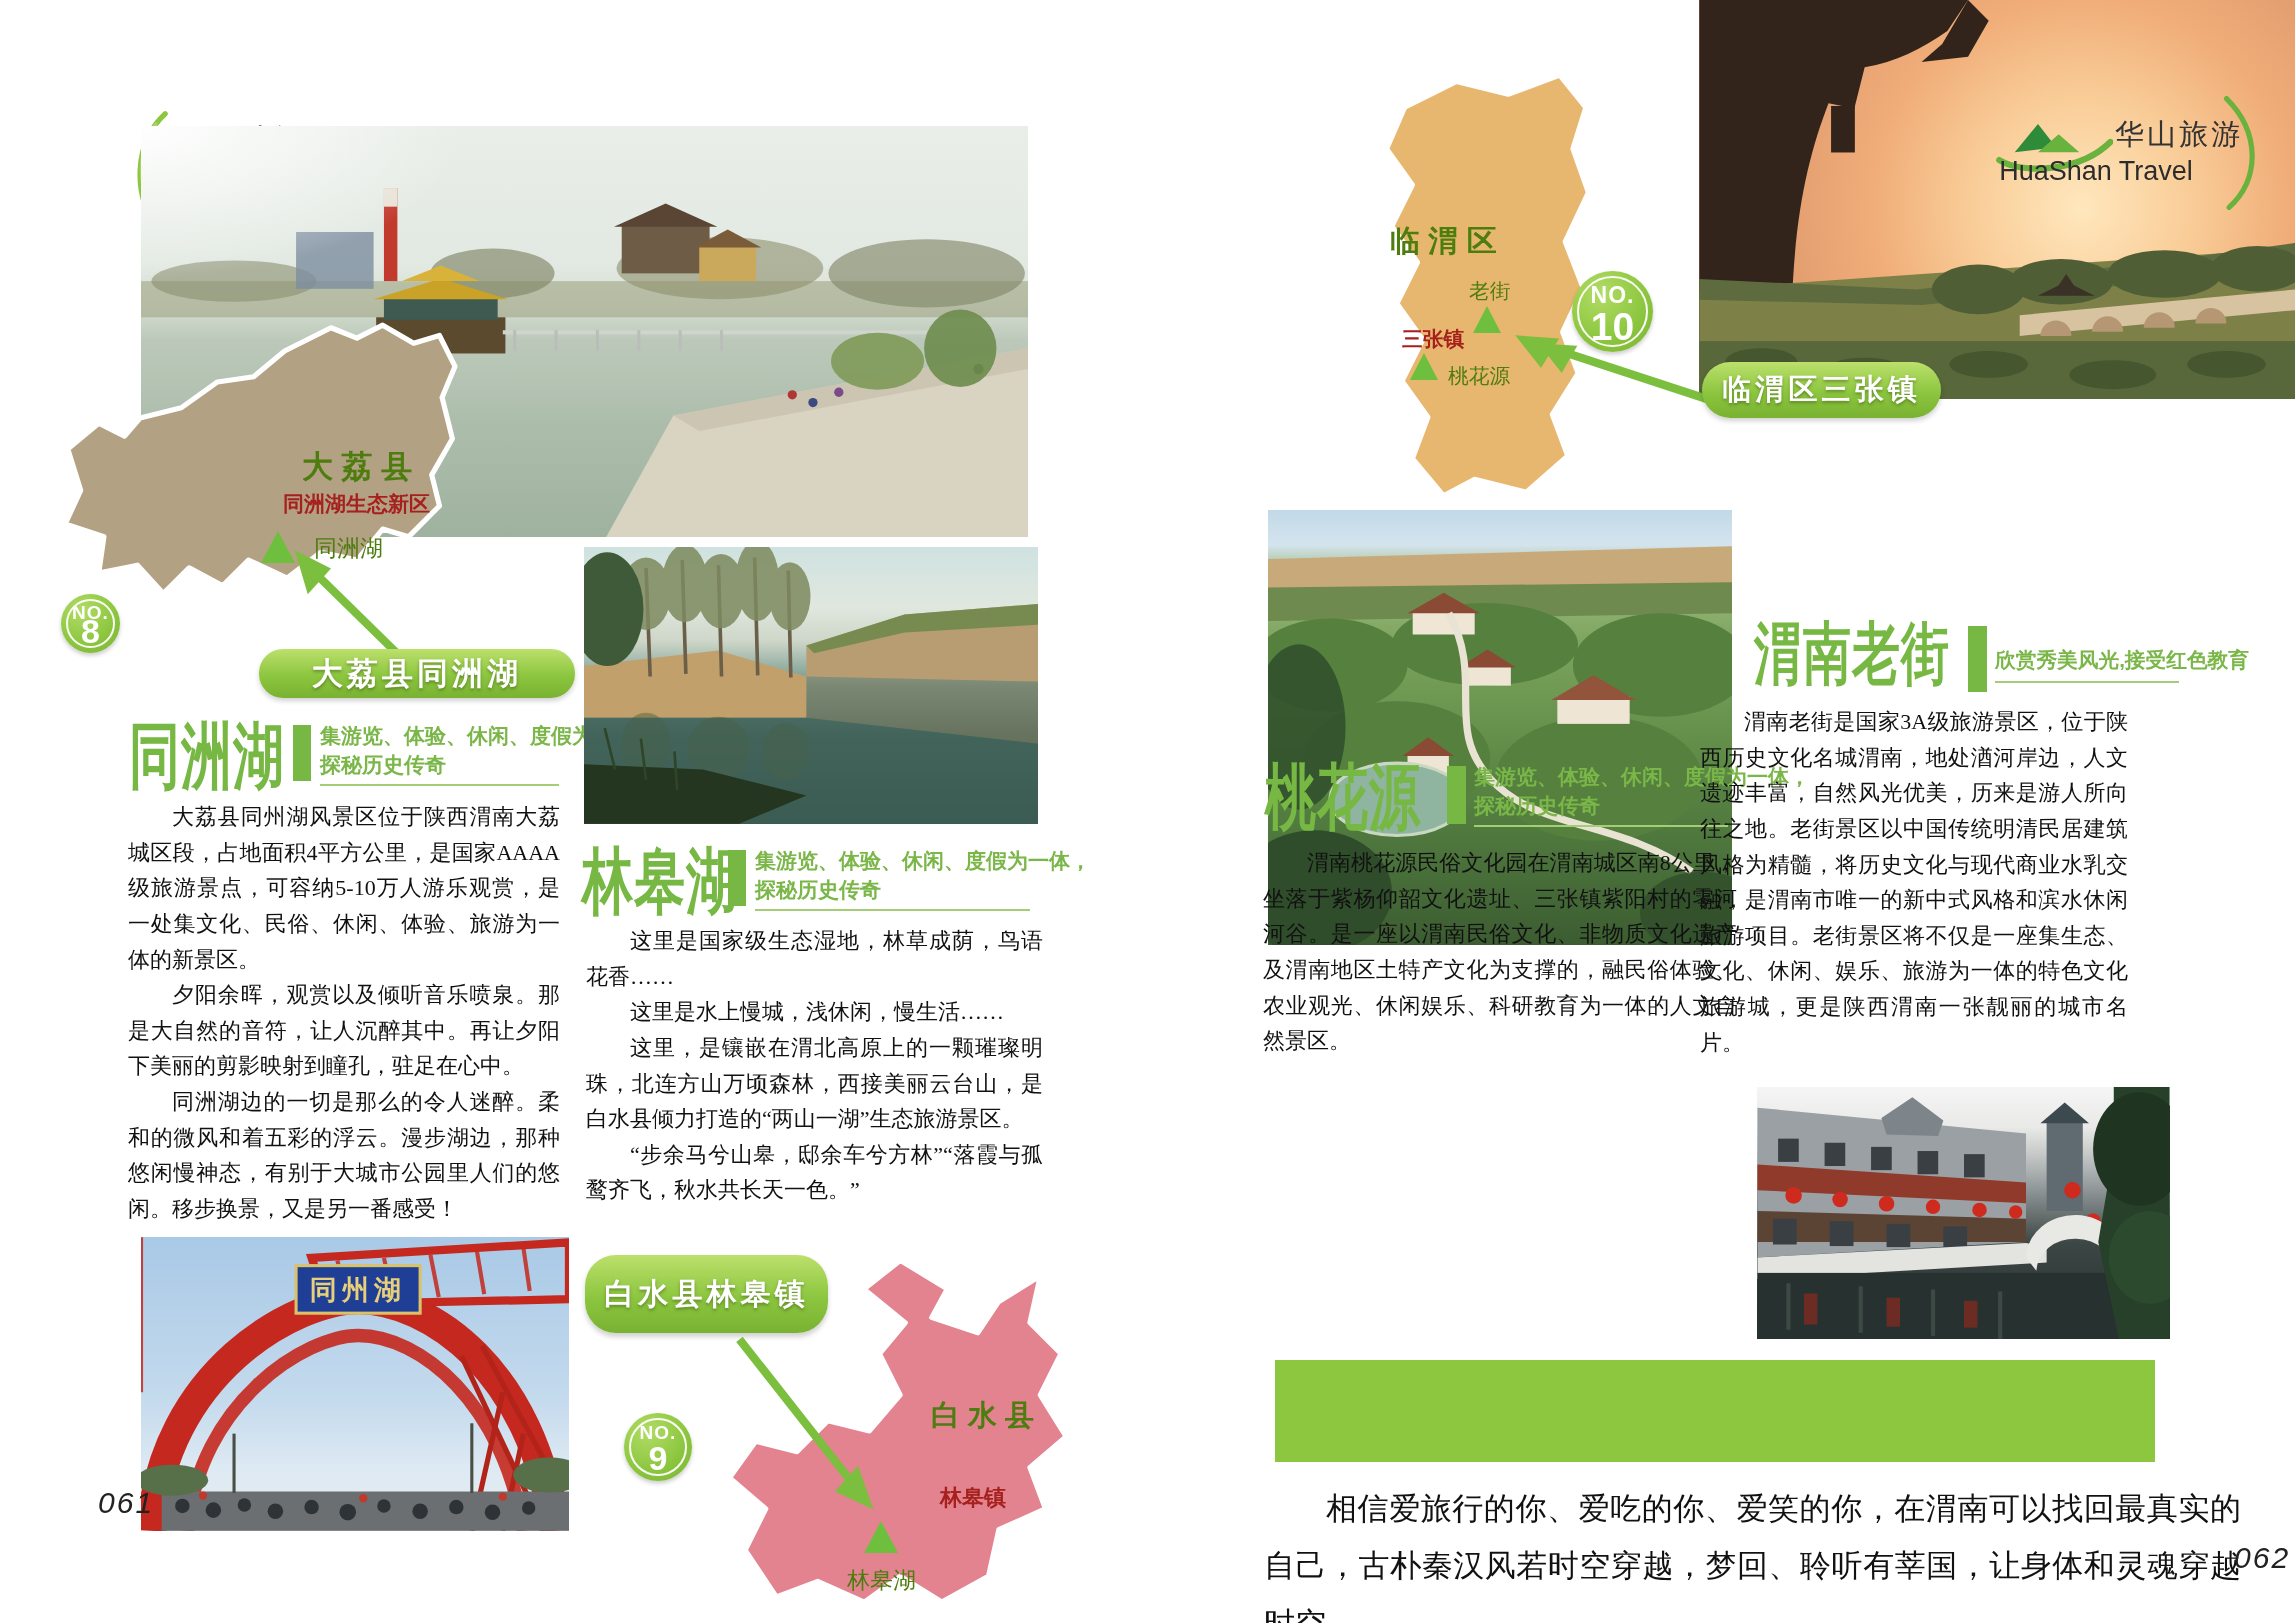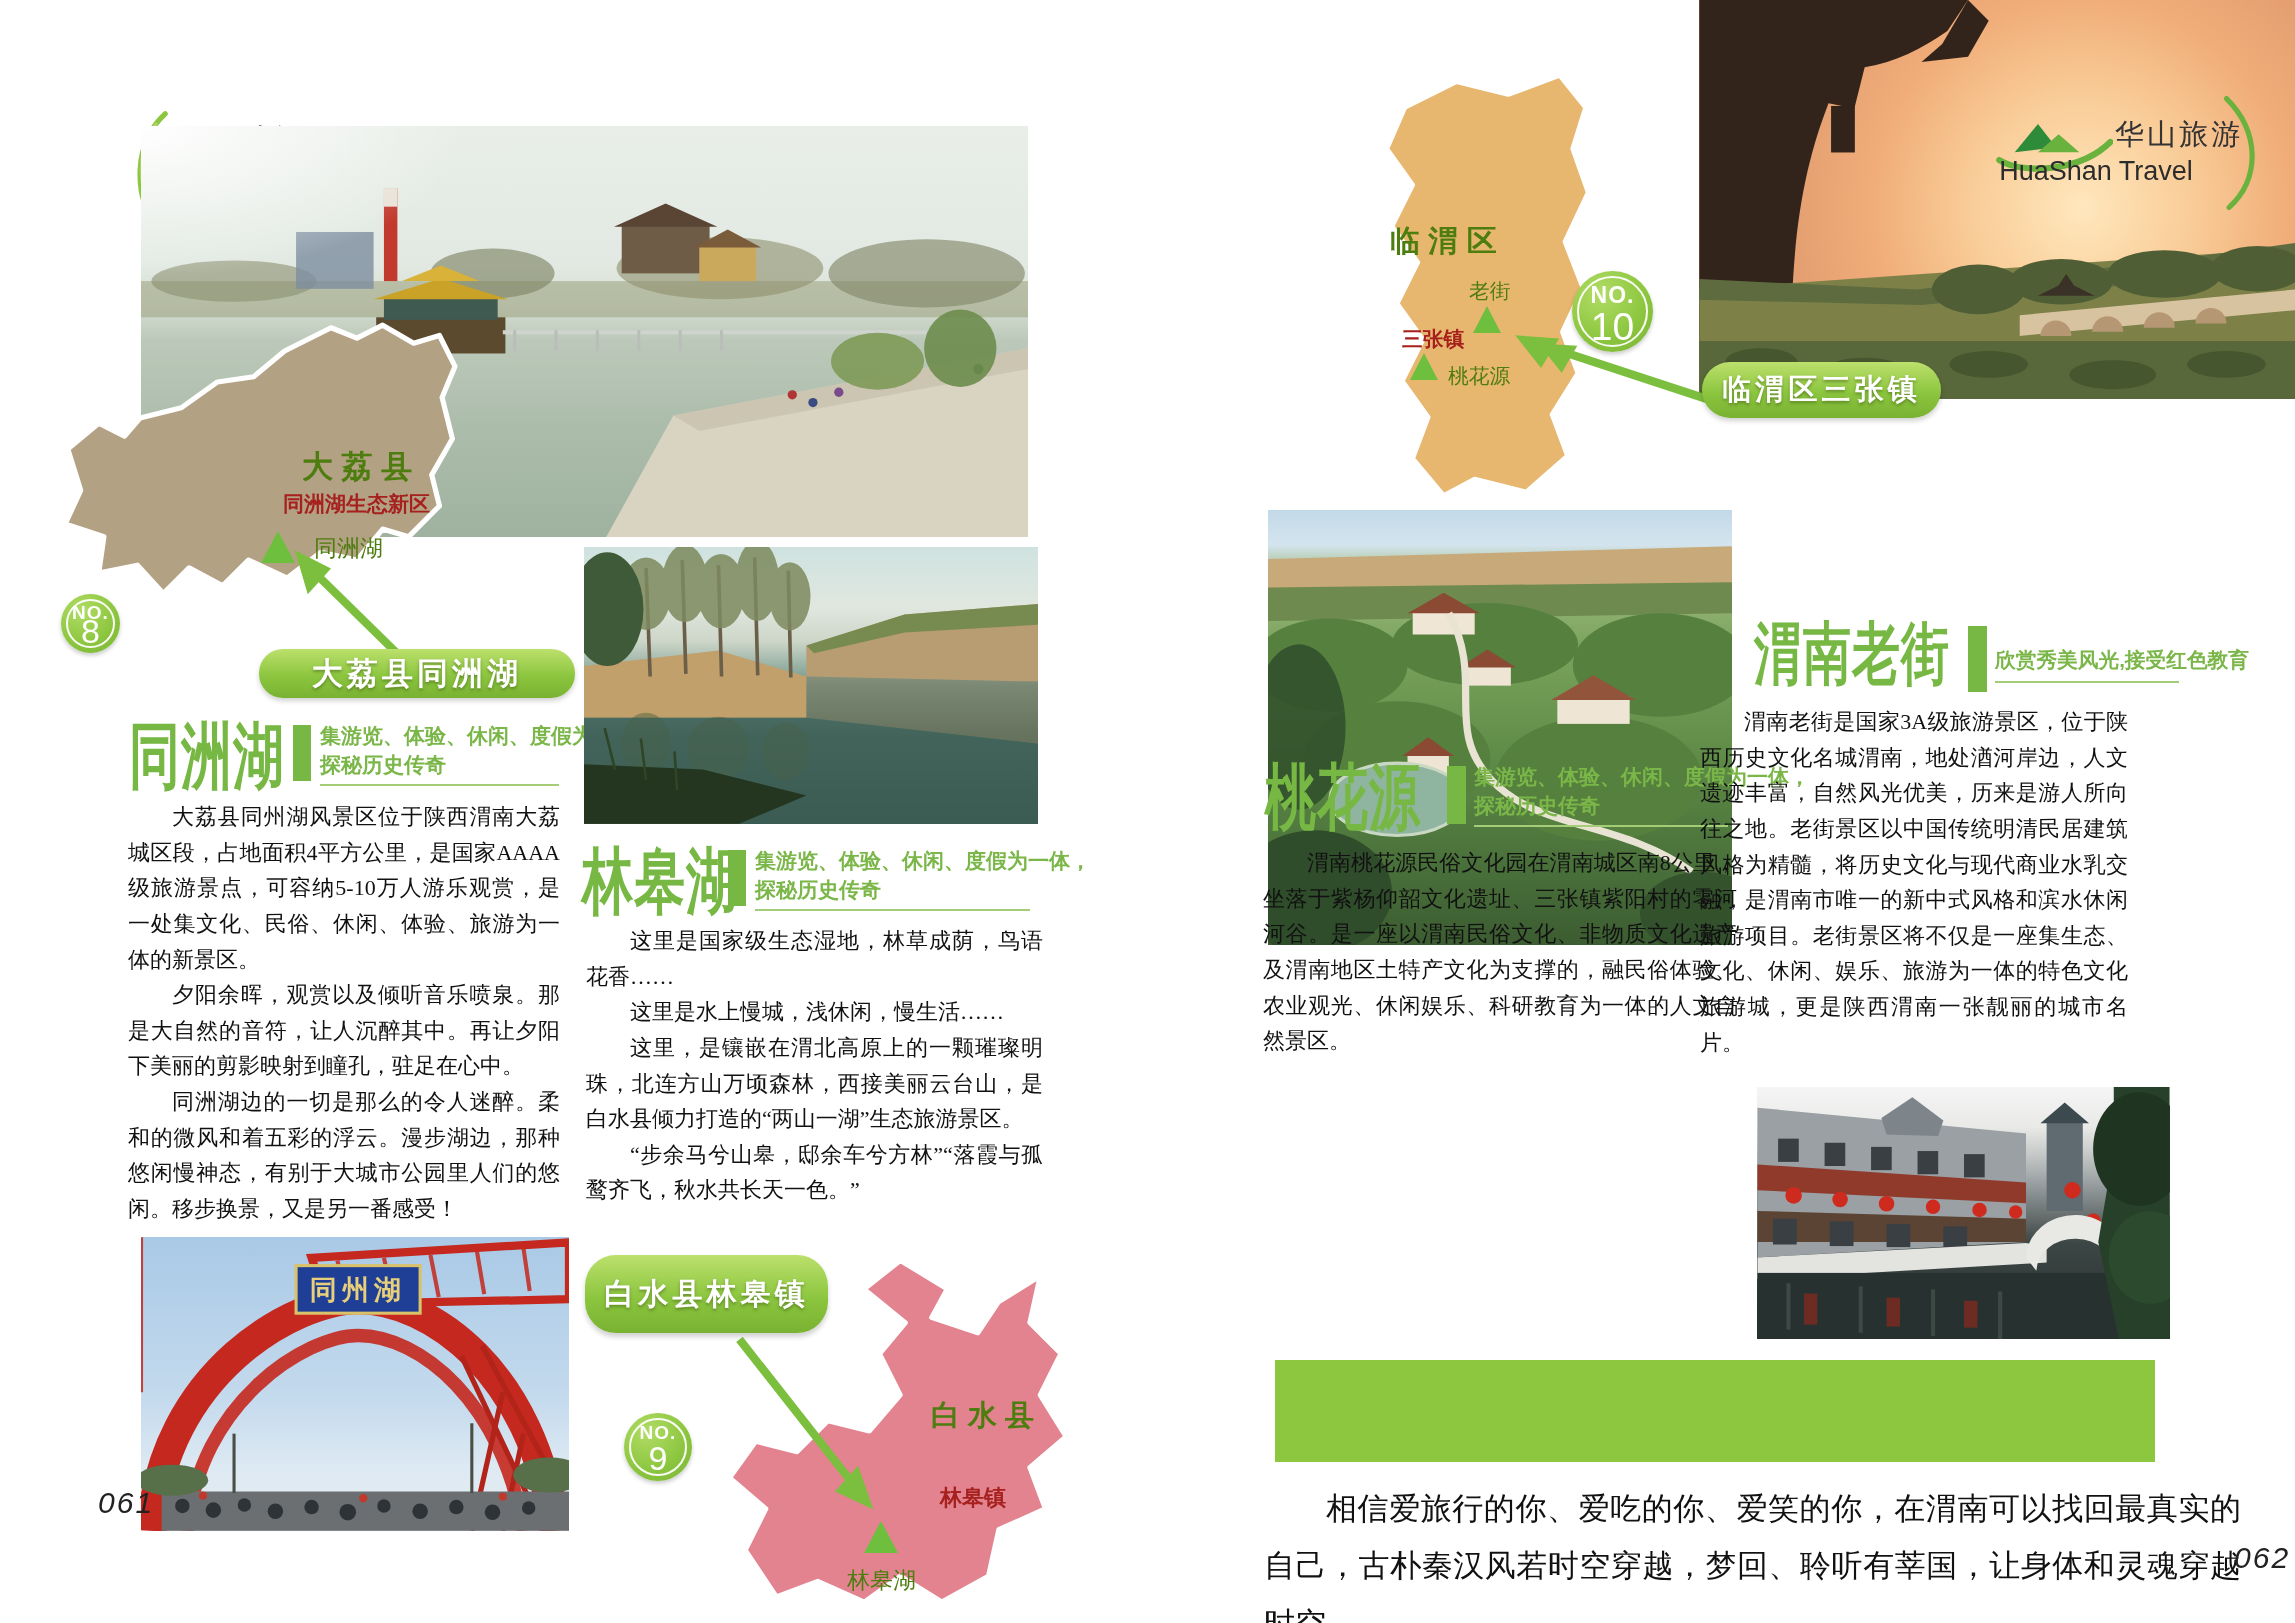--- a/index.html
+++ b/index.html
@@ -28,21 +28,21 @@
                text-shadow:0 2.1px 3.1px rgba(60,90,20,.55);white-space:nowrap;}
 
   
   .badge{border-radius:50%;background:radial-gradient(circle at 35% 28%,#b1dc64,#8cc63f 58%,#79b334);
          box-shadow:0 2.6px 4.7px rgba(0,0,0,.2);}
   .badge::after{content:"";position:absolute;inset:4.7px;border:2.6px solid rgba(255,255,255,.95);
                 border-radius:50%;}
   .badge .no{position:absolute;top:13%;left:0;right:0;text-align:center;color:#fff;
              font-weight:700;font-size:19px;letter-spacing:1px;}
   .badge .num{position:absolute;bottom:4%;left:0;right:0;text-align:center;color:#fff;
-              font-weight:400;font-size:34px;}
+              font-weight:700;font-size:34px;}
 
   
   .xhair{width:78px;height:78px;}
 
   .tri{width:0;height:0;border-left:17.6px solid transparent;border-right:17.6px solid transparent;
        border-bottom:32px solid #6fbf3f;}
 
   .map-label{color:#4d7c0f;font-weight:700;white-space:nowrap;}
   .map-label-red{color:#a6201e;font-weight:700;white-space:nowrap;}
 

